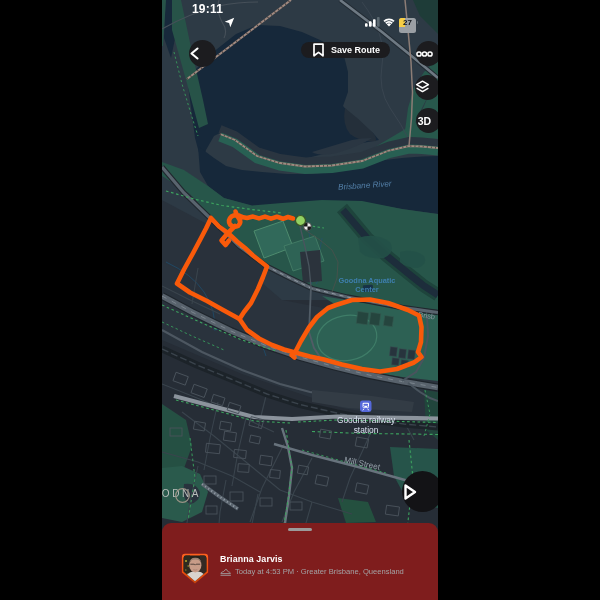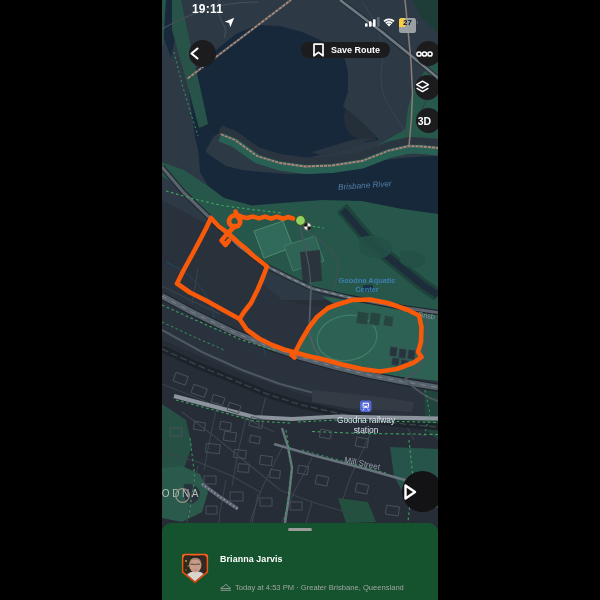--- a/index.html
+++ b/index.html
@@ -3,25 +3,25 @@
 <meta charset="utf-8">
 <style>
   html,body{margin:0;padding:0;background:#000;width:600px;height:600px;overflow:hidden;}
   *{box-sizing:border-box;font-family:"Liberation Sans",sans-serif;}
   #stage{position:relative;width:600px;height:600px;background:#000;}
   #phone{position:absolute;left:162px;top:0;width:276px;height:600px;background:#2b3540;overflow:hidden;}
   #mapsvg{position:absolute;left:0;top:0;will-change:transform;}
   .circbtn{position:absolute;border-radius:50%;background:#1c1c1f;display:flex;align-items:center;margin-left:16px;}
   #statusbar{position:absolute;left:0;top:0;width:276px;height:30px;z-index:30;}
   #time{position:absolute;left:30px;top:2px;will-change:transform;color:#fff;font-size:12px;font-weight:bold;letter-spacing:.2px;}
-  #card{position:absolute;left:0;top:523px;width:276px;height:77px;background:#14532d;border-radius:9px 9px 0 0;z-index:40;}
+  #card{position:absolute;left:0;top:523px;width:276px;height:77px;background:#7f1d1d;border-radius:9px 9px 0 0;z-index:40;}
   #handle{position:absolute;left:126px;top:5px;width:24px;height:3px;border-radius:2px;background:#9b9b9b;}
   #avatar{position:absolute;left:19px;top:30px;width:28px;height:31px;}
   #avname{position:absolute;left:58px;top:30.5px;will-change:transform;color:#fff;font-size:8.9px;font-weight:bold;letter-spacing:.1px;}
-  #avsub{position:absolute;left:58px;top:60px;will-change:transform;color:#a3a3a5;font-size:7.6px;display:flex;align-items:flex-start;}
+  #avsub{position:absolute;left:58px;top:44px;will-change:transform;color:#a3a3a5;font-size:7.6px;display:flex;align-items:flex-end;}
 </style>
 </head>
 <body>
 <div id="stage">
 
   <div id="phone">
     <svg id="mapsvg" width="276" height="600" viewBox="0 0 276 600">
 
     <rect x="0" y="0" width="276" height="600" fill="#272e37"></rect>
 

